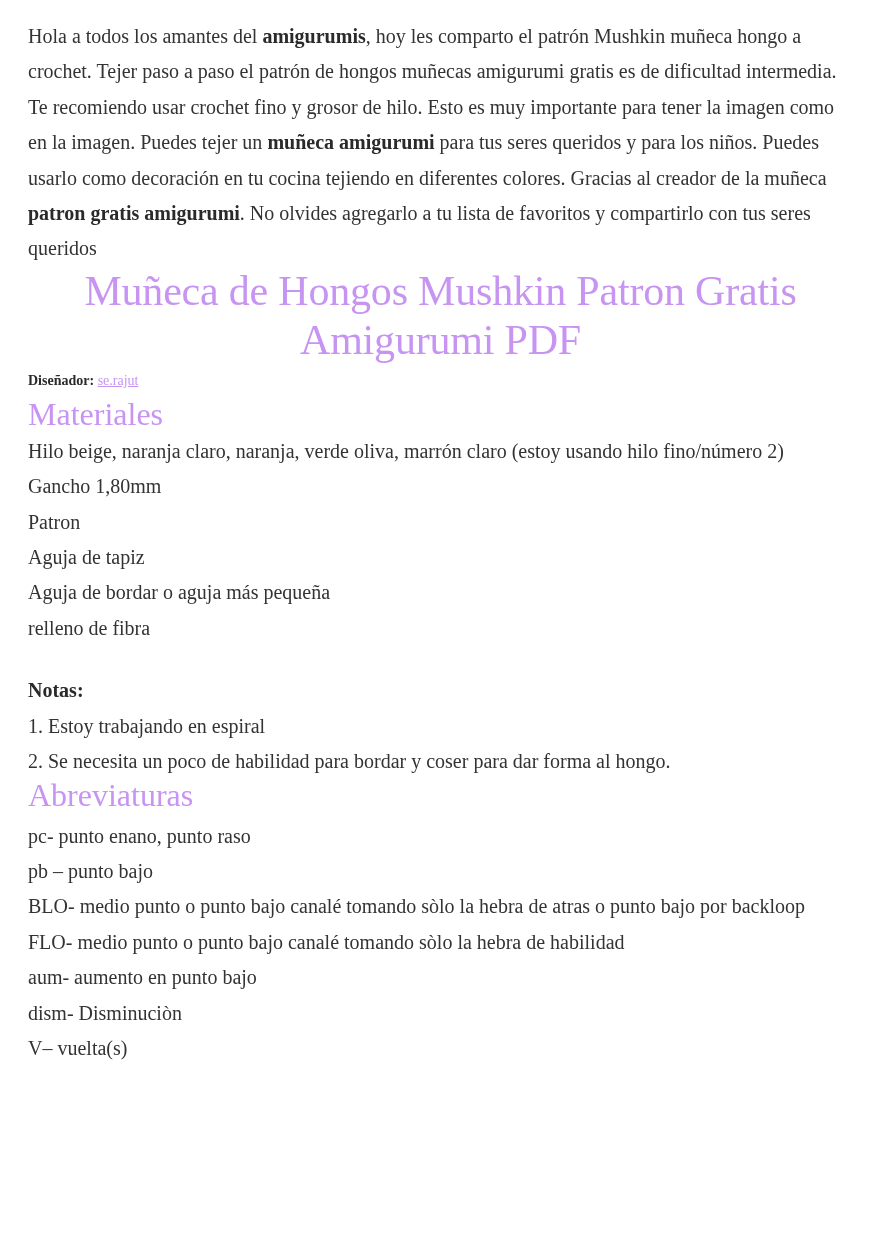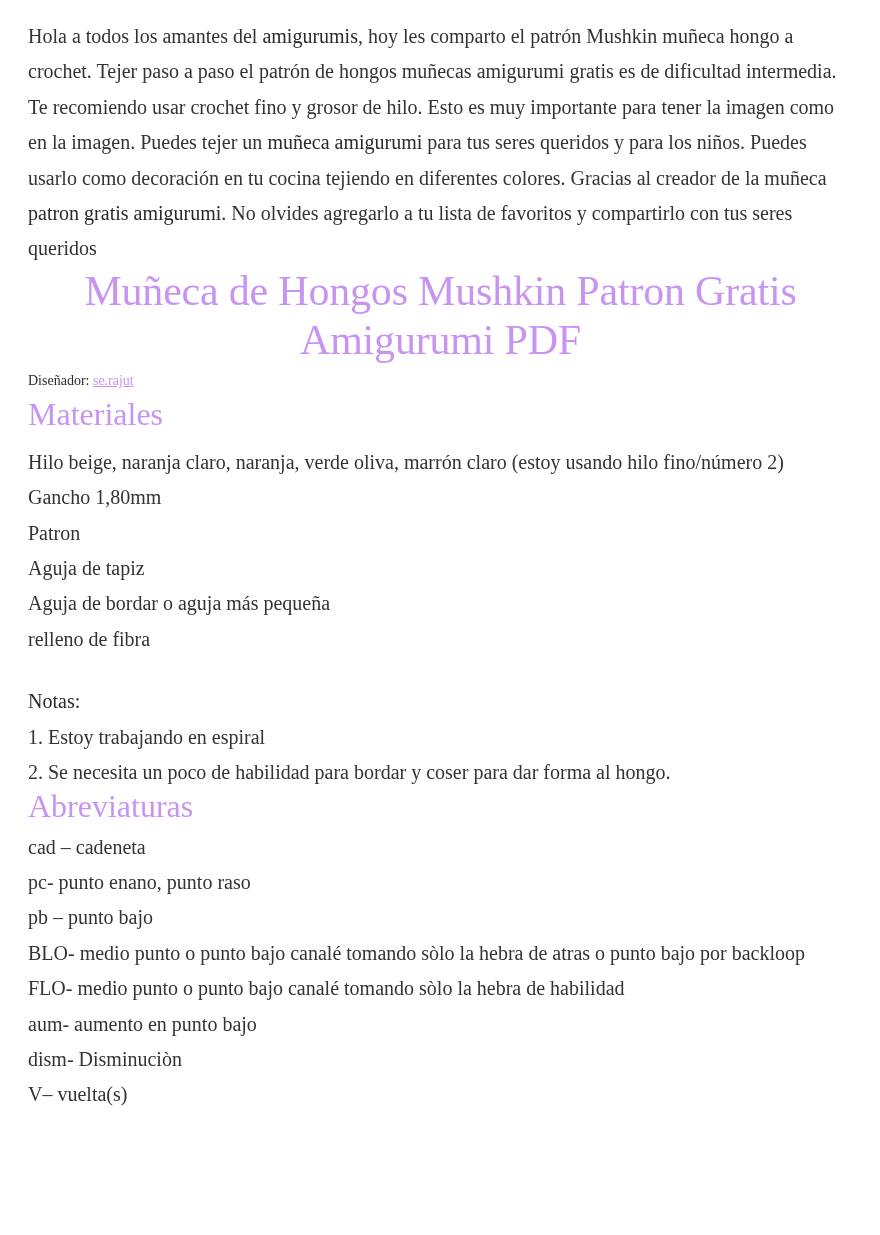--- a/index.html
+++ b/index.html
@@ -18,21 +18,21 @@
       padding: 19px 27px 0 28px;
     }
     p {
       margin: 0;
       font-size: 20px;
       line-height: 35.4px;
     }
     .intro {
       margin: 0;
     }
-    b { font-weight: normal; color: #2a2a2a; }
+    b { font-weight: bold; color: #2a2a2a; }
     h1 {
       margin: 0;
       font-weight: normal;
       font-size: 42px;
       line-height: 49px;
       color: #c794f2;
       letter-spacing: -0.2px;
       text-align: center;
     }
     h2 {
@@ -45,21 +45,21 @@
     .designer {
       margin-top: 1px;
       font-size: 14px;
       line-height: 30px;
     }
     .designer a {
       color: #c794f2;
       text-decoration: underline;
     }
     .list p { line-height: 35.4px; }
-    .materials { margin-top: 13px; }
+    .materials { margin-top: 2px; }
     .notes-label { margin-top: 27px; }
     .abbr { margin-top: 6px; }
     .abbr-heading { margin-top: -3px; }
   </style>
 </head>
 <body>
 
 <div class="page">
 
   <p class="intro"><span>Hola a todos los amantes del </span><b>amigurumis</b><span>, hoy les comparto el patrón Mushkin muñeca hongo a crochet. Tejer paso a paso el patrón de hongos muñecas amigurumi gratis es de dificultad intermedia. Te recomiendo usar crochet fino y grosor de hilo. Esto es muy importante para tener la imagen como en la imagen. Puedes tejer un </span><b>muñeca amigurumi</b><span> para tus seres queridos y para los niños. Puedes usarlo como decoración en tu cocina tejiendo en diferentes colores. Gracias al creador de la muñeca </span><b>patron gratis amigurumi</b><span>. No olvides agregarlo a tu lista de favoritos y compartirlo con tus seres queridos</span></p>
@@ -82,21 +82,20 @@
   </div>
 
   <p class="notes-label"><b>Notas:</b></p>
   <div class="list">
     <p>1. Estoy trabajando en espiral</p>
     <p>2. Se necesita un poco de habilidad para bordar y coser para dar forma al hongo.</p>
   </div>
 
   <h2 class="abbr-heading">Abreviaturas</h2>
   <div class="list abbr">
-    <p>cad – cadeneta</p>
     <p>pc- punto enano, punto raso</p>
     <p>pb – punto bajo</p>
     <p>BLO- medio punto o punto bajo canalé tomando sòlo la hebra de atras o punto bajo por backloop</p>
     <p>FLO- medio punto o punto bajo canalé tomando sòlo la hebra de habilidad</p>
     <p>aum- aumento en punto bajo</p>
     <p>dism- Disminuciòn</p>
     <p>V– vuelta(s)</p>
   </div>
 
 </div>

